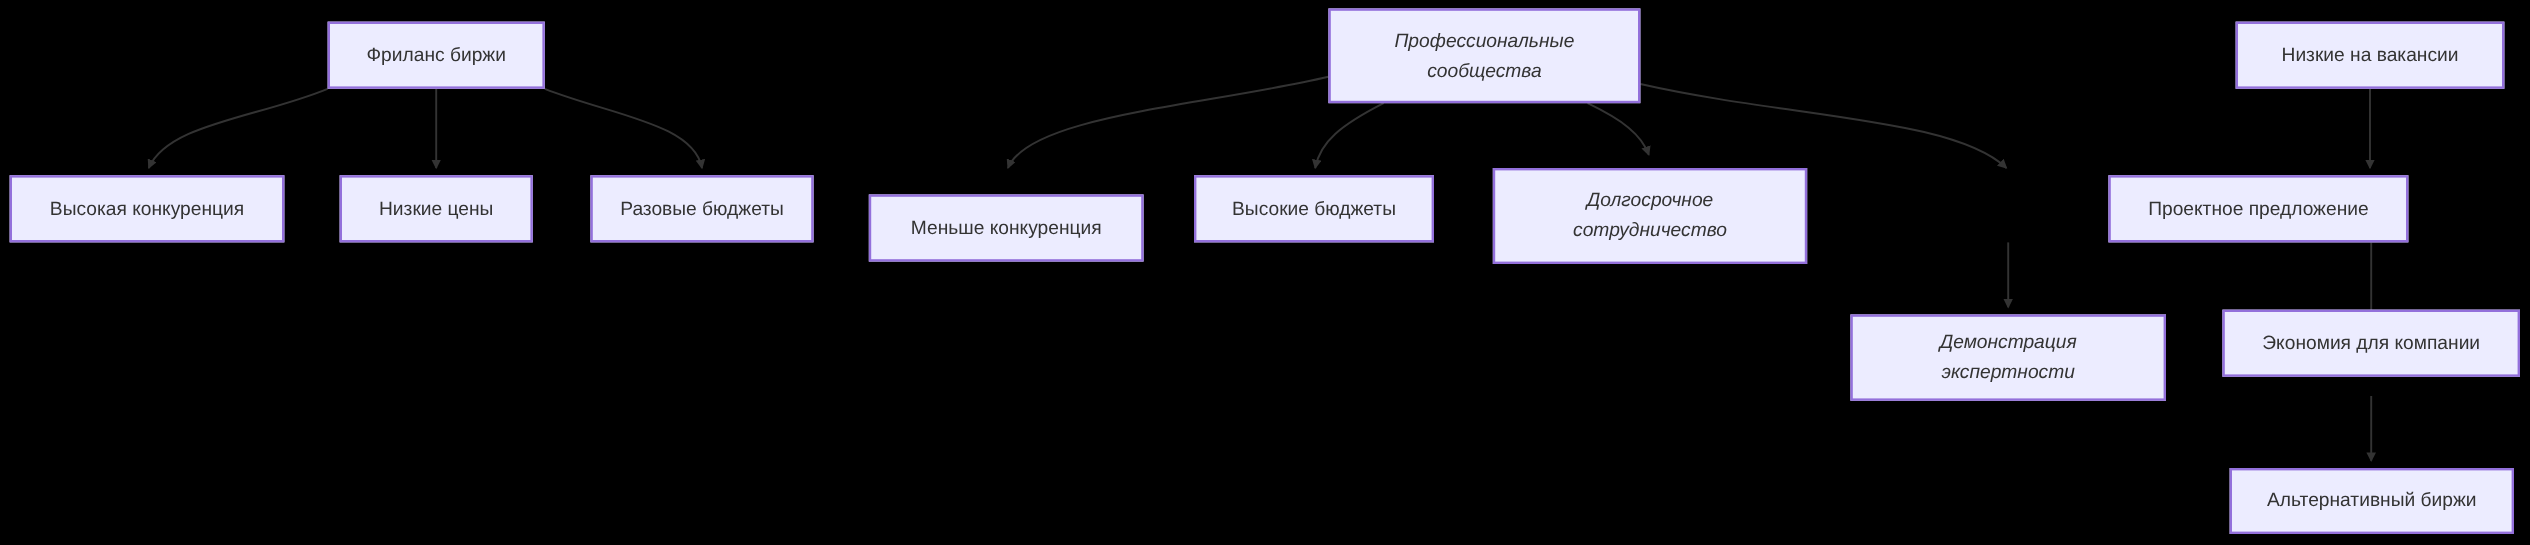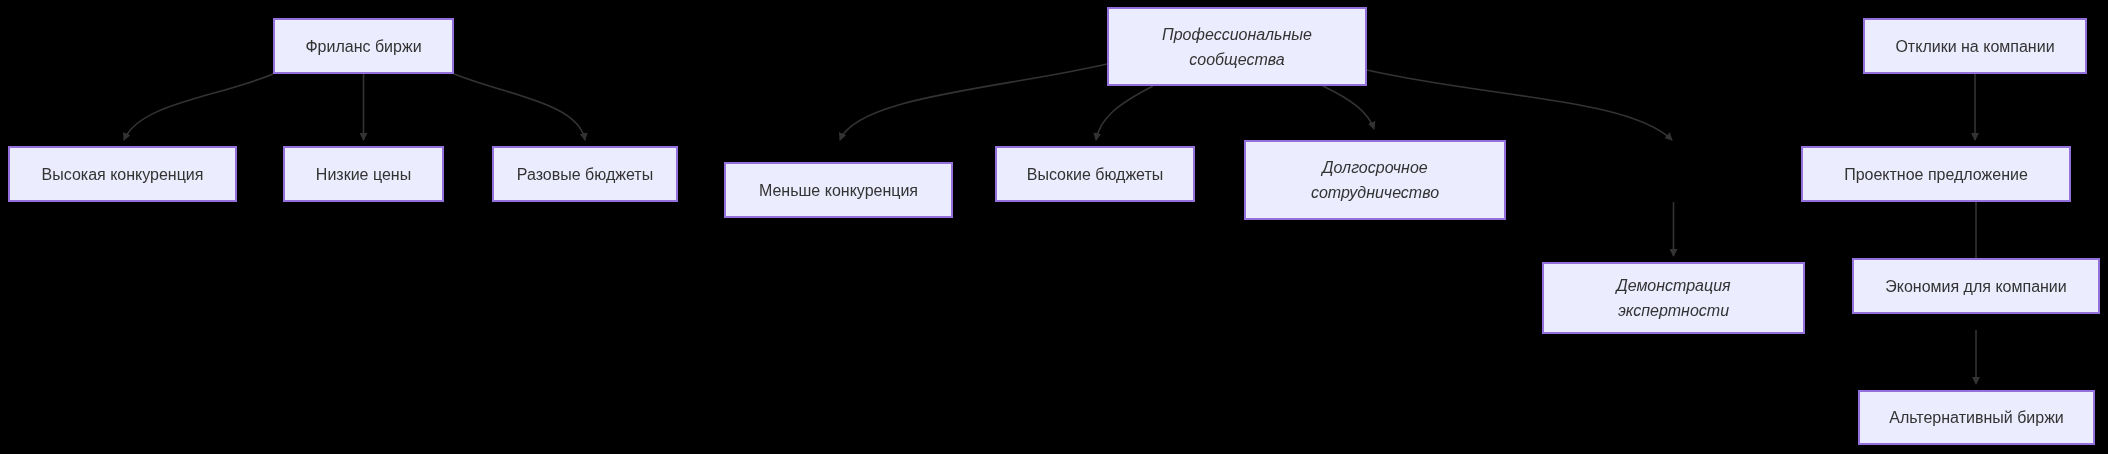--- a/index.html
+++ b/index.html
@@ -80,24 +80,24 @@
   <div class="node multi" style="left:1244px;top:140px;width:262px;height:80px">
     <span>Долгосрочное сотрудничество</span>
   </div>
 
 
   <div class="node multi" style="left:1542px;top:262px;width:263px;height:72px">
     <span>Демонстрация экспертности</span>
   </div>
 
   <div class="node single" style="left:1863px;top:18px;width:224px;height:56px">
-    <span>Отклики на компании</span>
+    <span>Низкие на вакансии</span>
   </div>
 
-  <div class="node single" style="left:1801px;top:146px;width:270px;height:56px">
+  <div class="node single" style="left:1757px;top:146px;width:250px;height:56px">
     <span>Проектное предложение</span>
   </div>
 
   <div class="node single" style="left:1852px;top:258px;width:248px;height:56px">
     <span>Экономия для компании</span>
   </div>
 
   <div class="node single" style="left:1858px;top:390px;width:237px;height:55px">
     <span>Альтернативный биржи</span>
   </div>

